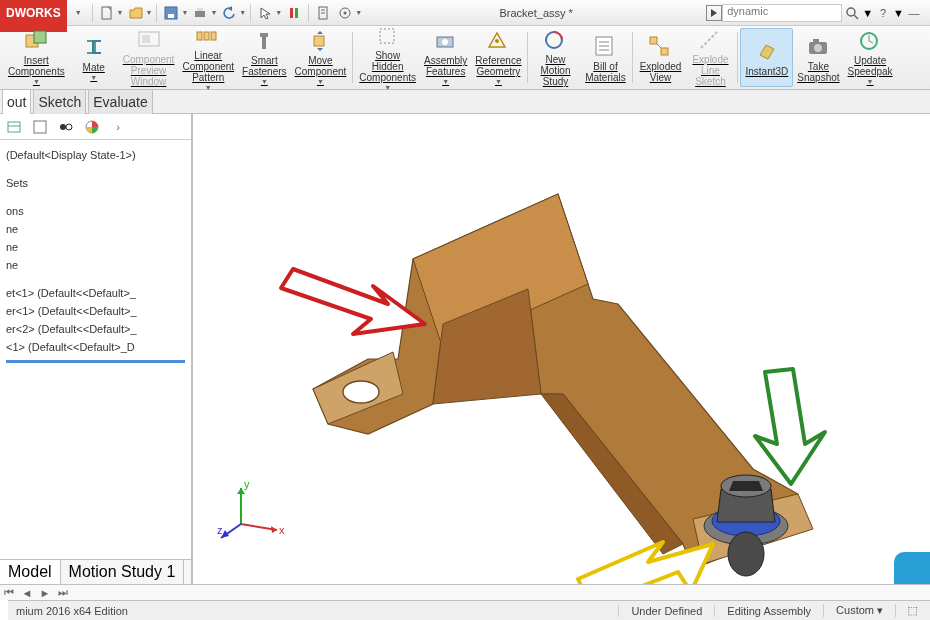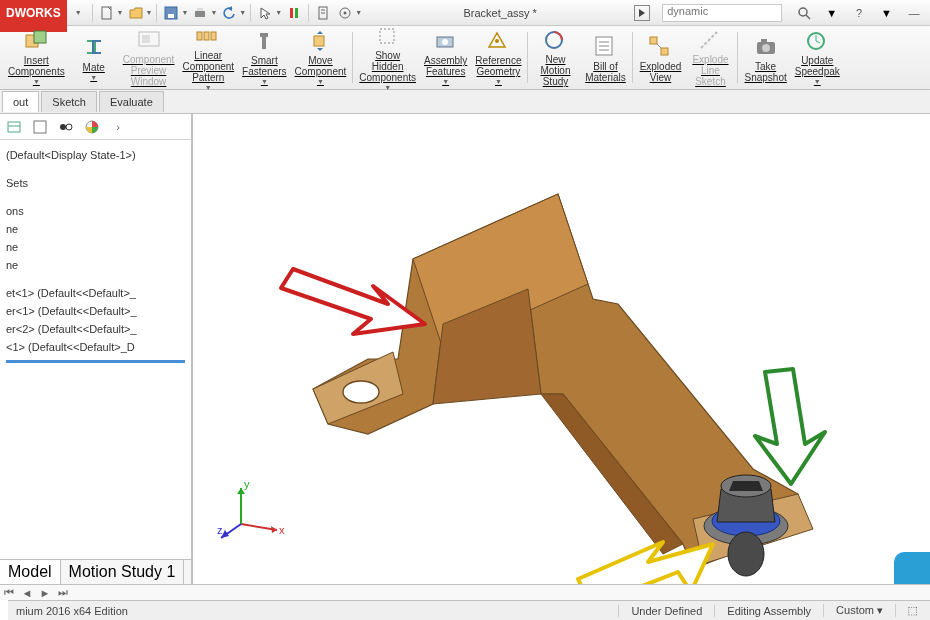--- a/index.html
+++ b/index.html
@@ -6,38 +6,38 @@
 body { width:930px; height:620px; background:#fff; overflow:hidden; position:relative; }
 
 
 .titlebar { height:26px; background:linear-gradient(#fdfdfd,#e8e8e8); border-bottom:1px solid #c9c9c9; display:flex; align-items:center; }
 .sw-logo { background:#d9322a; color:#fff; font-weight:bold; font-size:12px; padding:12px 6px; margin-right:6px; }
 .qat { display:flex; align-items:center; gap:2px; padding:0 4px; }
 .qat .sep { width:1px; height:18px; background:#ccc; margin:0 2px; }
 .qat .ico { width:20px; height:20px; display:flex; align-items:center; justify-content:center; color:#555; cursor:pointer; border-radius:2px; }
 .qat .drop { font-size:7px; color:#666; margin-left:-2px; }
 .doc-title { flex:1; text-align:center; color:#444; }
-.search-area { display:flex; align-items:center; gap:12px; padding-right:6px; }
+.search-area { display:flex; align-items:center; gap:0; padding-right:6px; }
 .search-play { width:16px; height:16px; border:1px solid #888; display:flex; align-items:center; justify-content:center; }
 .search-box { width:120px; height:18px; border:1px solid #c9c9c9; color:#777; padding:0 4px; background:#fff; }
 .search-ico { width:20px; height:20px; display:flex; align-items:center; justify-content:center; color:#555; cursor:pointer; }
 
 
 .ribbon { height:64px; background:linear-gradient(#fafafa,#ebebeb); border-bottom:1px solid #c0c0c0; display:flex; align-items:stretch; padding:2px 4px;text-decoration:underline; }
 .rbtn { display:flex; flex-direction:column; align-items:center; justify-content:center; padding:2px 4px; min-width:50px; cursor:pointer; color:#333; text-align:center; line-height:1.1; border-radius:2px; }
 .rbtn.disabled { color:#aaa; }
 .rbtn.active { background:#cde6f7; border:1px solid #9ac3e0; }
 .rbtn .rico { width:28px; height:26px; display:flex; align-items:center; justify-content:center; margin-bottom:2px; }
 .rbtn .rlbl { font-size:10px; max-width:60px; }
 .rbtn .rdrop { font-size:7px; color:#666; margin-top:1px; }
 .rsep { width:1px; background:#ccc; margin:4px 2px; }
 
 
 .tabstrip { height:24px; background:#f0f0f0; border-bottom:1px solid #c0c0c0; display:flex; align-items:center; padding-left:2px; position:relative; }
-.tabbtn { padding:4px 10px; border:1px solid #c0c0c0; border-bottom:none; background:#e6e6e6; margin-right:2px; cursor:pointer; font-size:11px; color:#333; }
+.tabbtn { padding:4px 4px; border:1px solid #c0c0c0; border-bottom:none; background:#e6e6e6; margin-right:2px; cursor:pointer; font-size:14px; color:#333; }
 .tabbtn.active { background:#fff; }
 
 
 .hud { position:absolute; top:118px; left:50%; transform:translateX(-40%); display:flex; gap:2px; background:rgba(250,250,250,0.95); border:1px solid #d0d0d0; padding:2px 4px; border-radius:3px; }
 .hud .ico { width:22px; height:22px; display:flex; align-items:center; justify-content:center; color:#555; cursor:pointer; }
 .navarrows { position:absolute; top:118px; right:8px; display:flex; gap:2px; }
 .navarrows .ico { width:18px; height:18px; border:1px solid #ccc; display:flex; align-items:center; justify-content:center; color:#666; cursor:pointer; font-size:9px; }
 
 
 .sidepanel { position:absolute; left:0; top:114px; width:192px; bottom:36px; background:#fff; border-right:1px solid #c0c0c0; display:flex; flex-direction:column; }
@@ -289,20 +289,28 @@
     </div>
     <div class="rbtn disabled">
       <div class="rico">
         <svg width="26" height="24">
           <path d="M4 20 L20 4" stroke="#bbb" stroke-width="2" stroke-dasharray="3 2"></path>
         </svg>
       </div>
       <div class="rlbl">Explode<br>Line<br>Sketch</div>
     </div>
     <div class="rsep"></div>
+    <div class="rbtn active">
+      <div class="rico">
+        <svg width="26" height="24">
+          <path d="M6 16 L12 6 L20 10 L14 20 Z" fill="#e6c86a" stroke="#b58a2e"></path>
+        </svg>
+      </div>
+      <div class="rlbl">Instant3D</div>
+    </div>
     <div class="rbtn">
       <div class="rico">
         <svg width="26" height="24">
           <rect x="4" y="8" width="18" height="12" rx="2" fill="#888"></rect>
           <circle cx="13" cy="14" r="4" fill="#ccc"></circle>
           <rect x="8" y="5" width="6" height="3" fill="#888"></rect>
         </svg>
       </div>
       <div class="rlbl">Take<br>Snapshot</div>
     </div>

